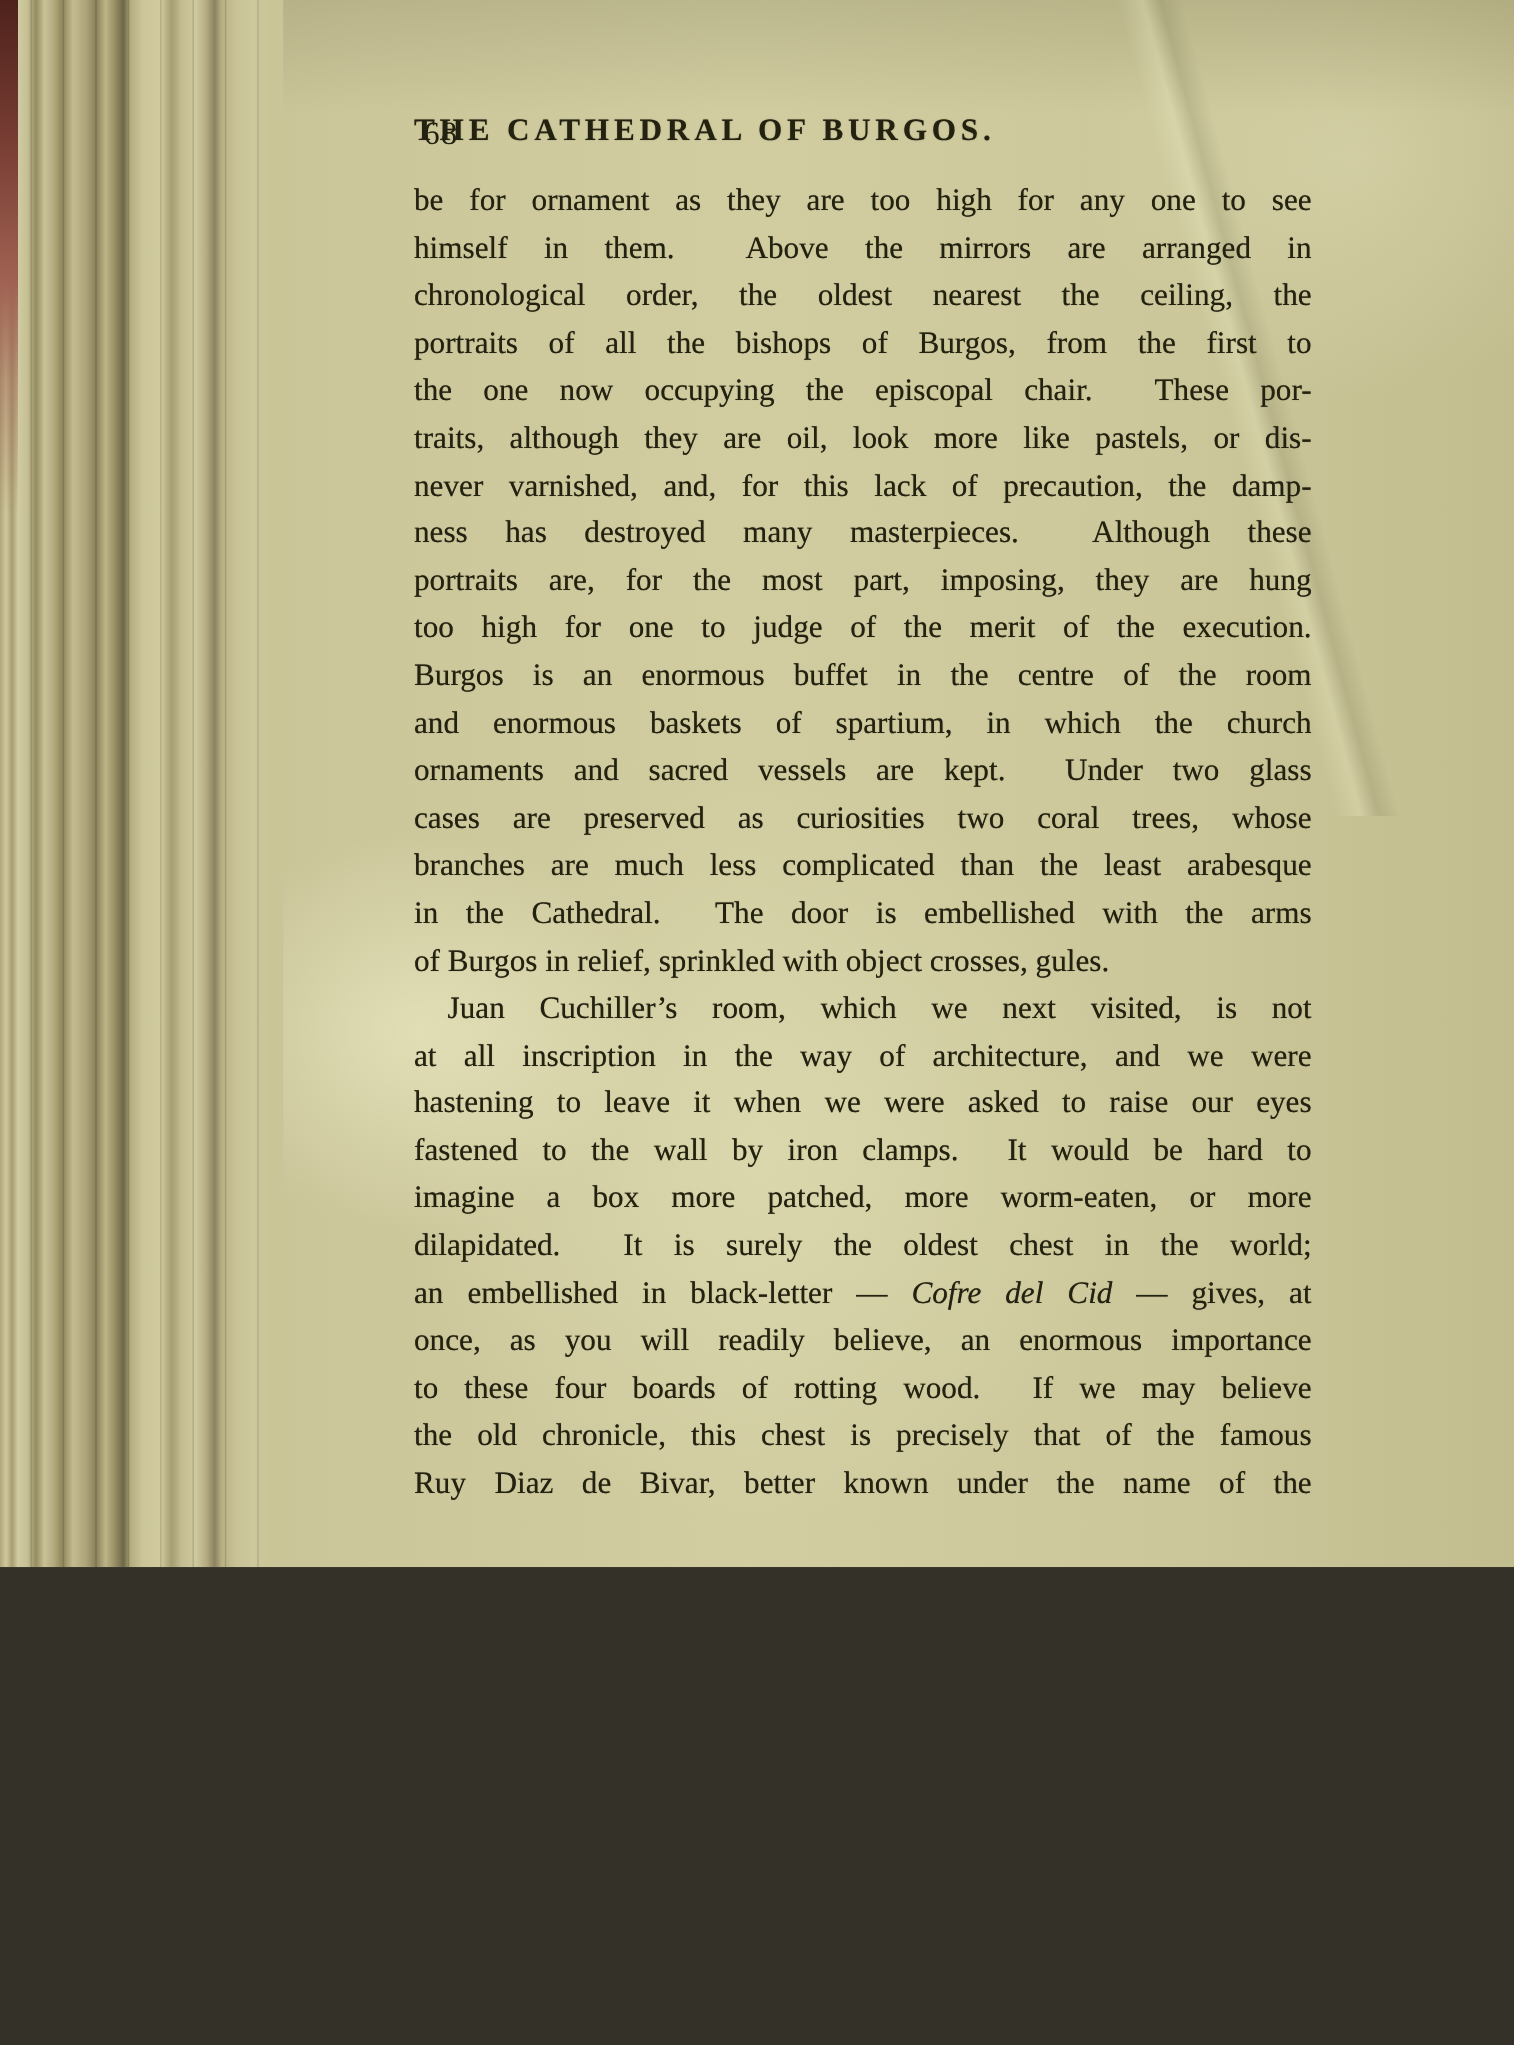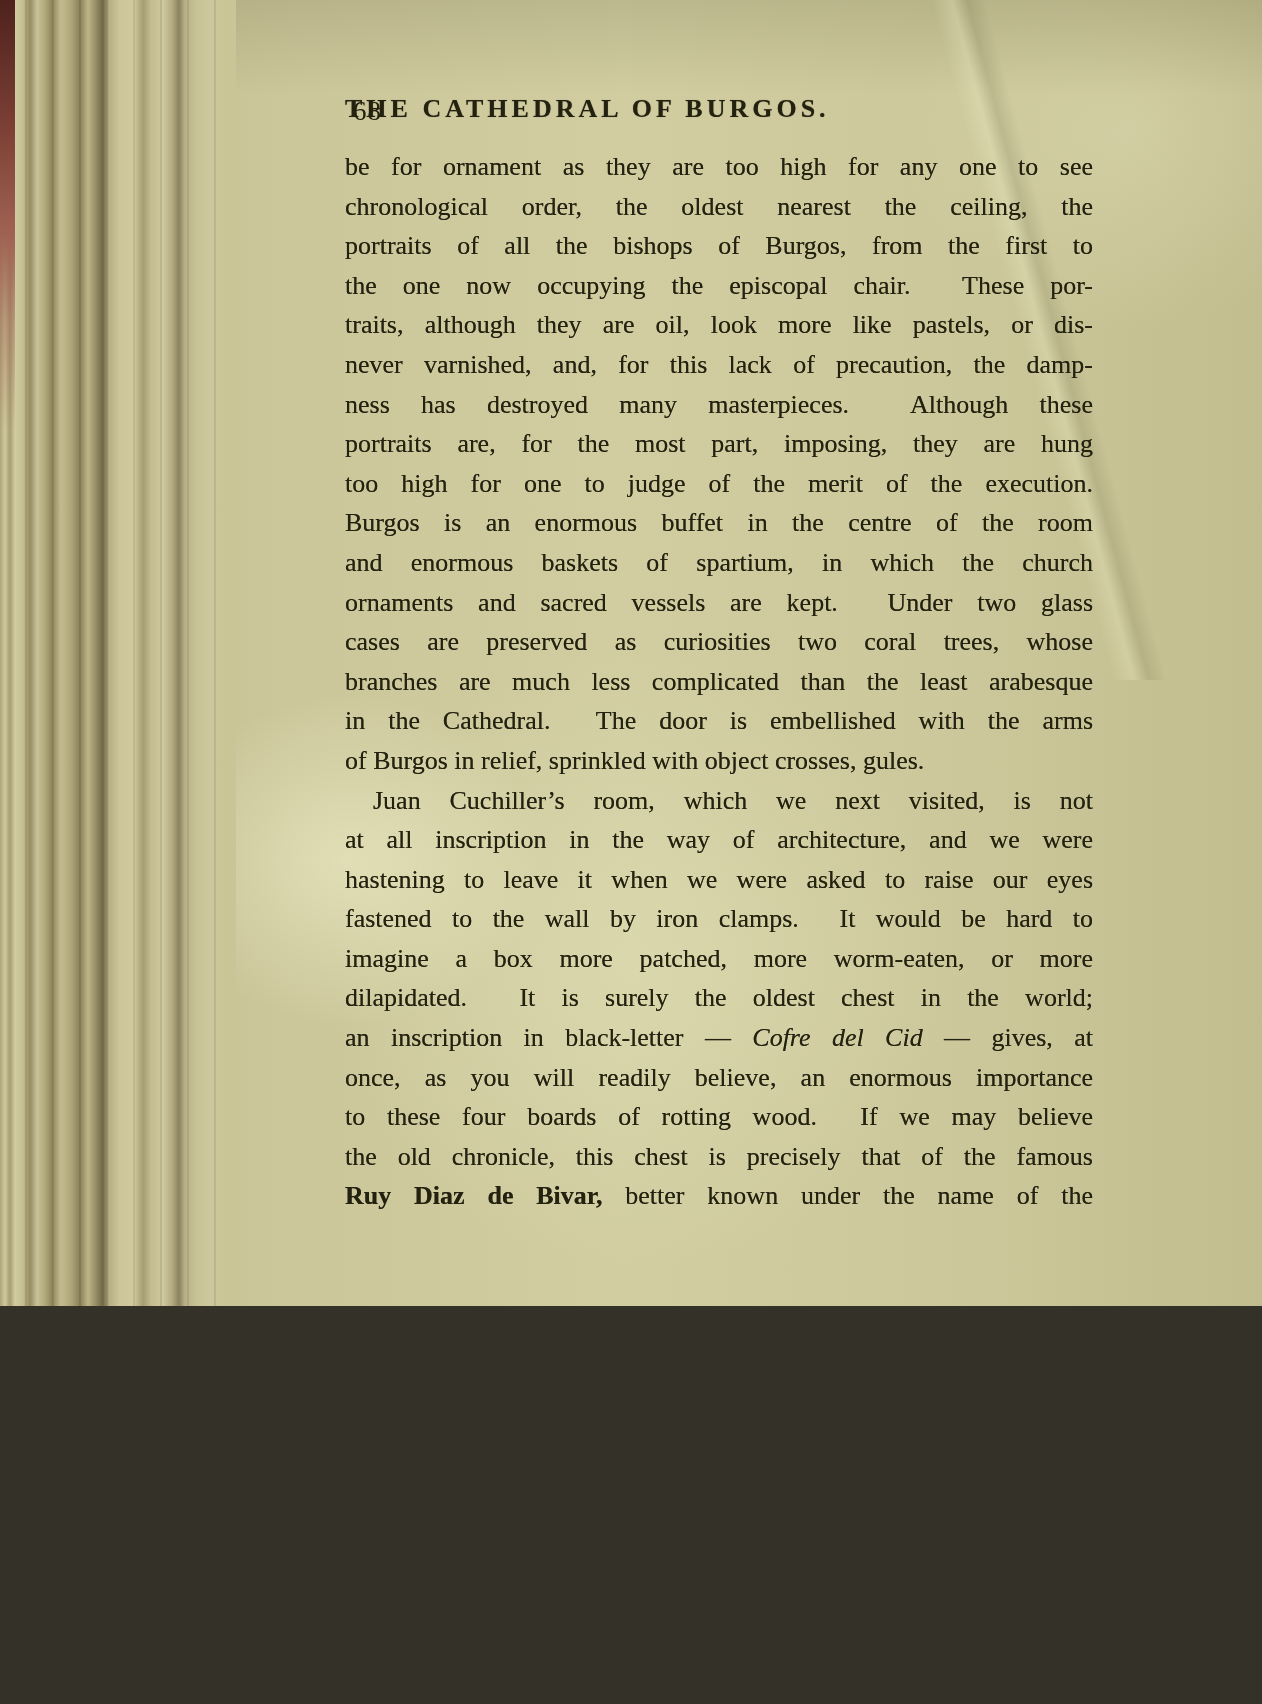--- a/index.html
+++ b/index.html
@@ -100,37 +100,38 @@
   .line {
     height: 39.6px;
     overflow: hidden;
     white-space: pre-wrap;
     text-align: justify;
     text-align-last: justify;
   }
   .line.end { text-align-last: left; }
   .line.indent { text-indent: 28px; }
   .it { font-style: italic; }
-  .bd { font-weight: 700; }
+  .bd { font-weight: 400; }
 </style>
 </head>
 <body>
 
 <div class="scan">
   <div class="fore-edge"></div>
   <div class="cover-strip"></div>
   <div class="crease"></div>
 
   <div class="header-row">
     <span class="pagenum">68</span>
     <span class="running-head">THE CATHEDRAL OF BURGOS.</span>
   </div>
 
   <div class="text-block" id="text-block">
       <div class="line"><span>be for ornament as they are too high for any one to see</span></div>
+      <div class="line"><span>himself in them.  Above the mirrors are arranged in</span></div>
       <div class="line"><span>chronological order, the oldest nearest the ceiling, the</span></div>
       <div class="line"><span>portraits of all the bishops of Burgos, from the first to</span></div>
       <div class="line"><span>the one now occupying the episcopal chair.  These por-</span></div>
       <div class="line"><span>traits, although they are oil, look more like pastels, or dis-</span></div>
       <div class="line"><span>never varnished, and, for this lack of precaution, the damp-</span></div>
       <div class="line"><span>ness has destroyed many masterpieces.  Although these</span></div>
       <div class="line"><span>portraits are, for the most part, imposing, they are hung</span></div>
       <div class="line"><span>too high for one to judge of the merit of the execution.</span></div>
       <div class="line"><span>Burgos is an enormous buffet in the centre of the room</span></div>
       <div class="line"><span>and enormous baskets of spartium, in which the church</span></div>
@@ -138,19 +139,19 @@
       <div class="line"><span>cases are preserved as curiosities two coral trees, whose</span></div>
       <div class="line"><span>branches are much less complicated than the least arabesque</span></div>
       <div class="line"><span>in the Cathedral.  The door is embellished with the arms</span></div>
       <div class="line end"><span>of Burgos in relief, sprinkled with object crosses, gules.</span></div>
       <div class="line indent"><span>Juan Cuchiller’s room, which we next visited, is not</span></div>
       <div class="line"><span>at all inscription in the way of architecture, and we were</span></div>
       <div class="line"><span>hastening to leave it when we were asked to raise our eyes</span></div>
       <div class="line"><span>fastened to the wall by iron clamps.  It would be hard to</span></div>
       <div class="line"><span>imagine a box more patched, more worm-eaten, or more</span></div>
       <div class="line"><span>dilapidated.  It is surely the oldest chest in the world;</span></div>
-      <div class="line"><span>an inscription in black-letter — </span><span class="it">Cofre del Cid</span><span> — gives, at</span></div>
+      <div class="line"><span>an embellished in black-letter — </span><span class="it">Cofre del Cid</span><span> — gives, at</span></div>
       <div class="line"><span>once, as you will readily believe, an enormous importance</span></div>
       <div class="line"><span>to these four boards of rotting wood.  If we may believe</span></div>
       <div class="line"><span>the old chronicle, this chest is precisely that of the famous</span></div>
       <div class="line"><span class="bd">Ruy Diaz de Bivar,</span><span> better known under the name of the</span></div>
     </div>
 </div>
 
 </body></html>

